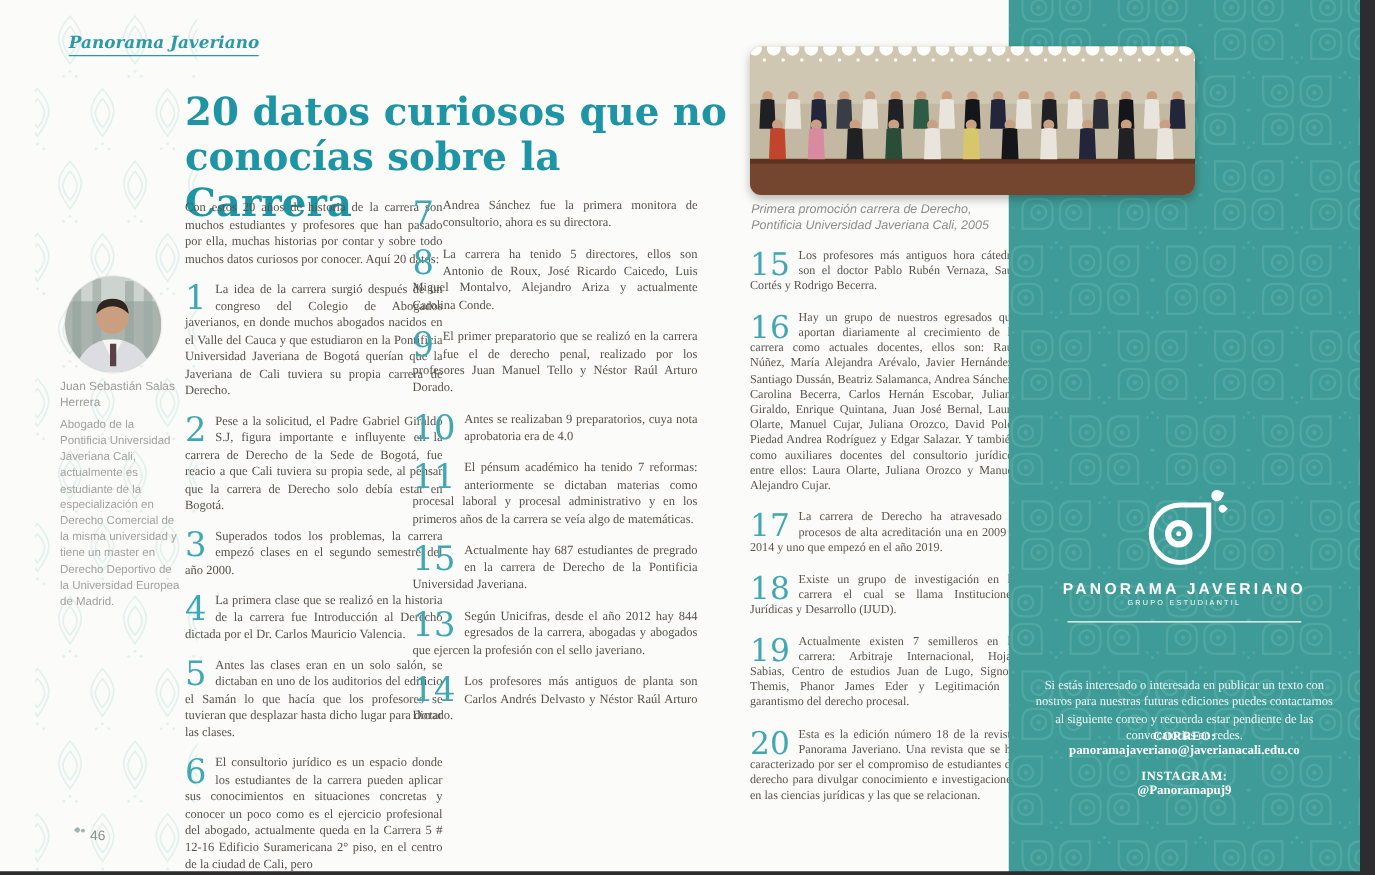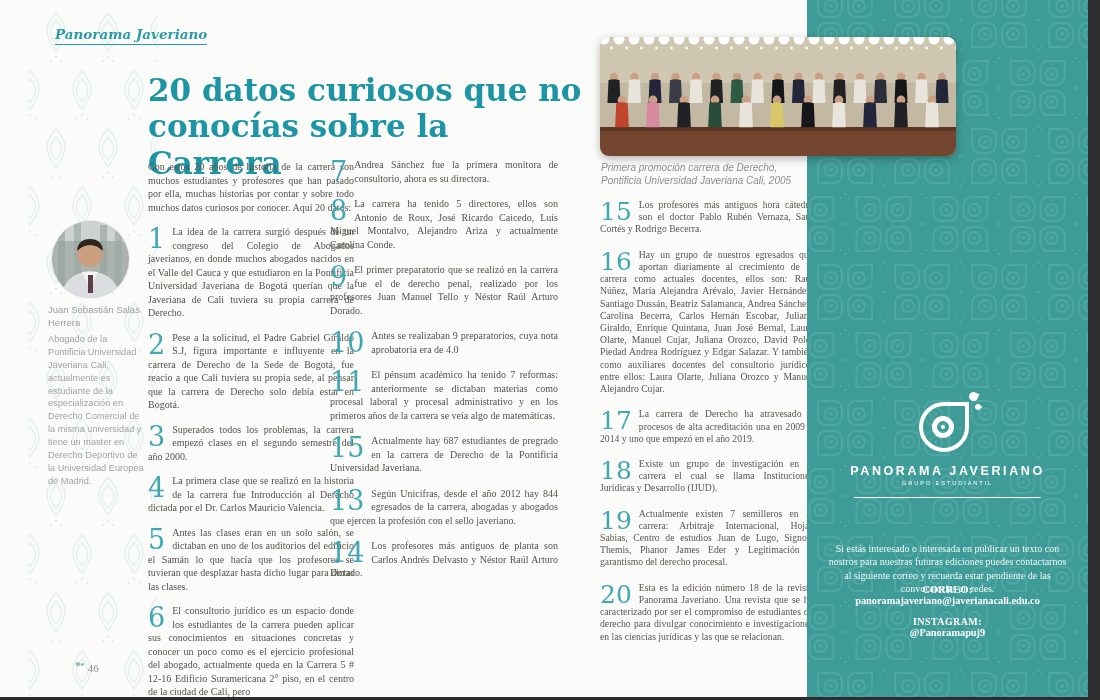--- a/index.html
+++ b/index.html
@@ -26,21 +26,21 @@
   .fact-num{float:left;font-family:"DejaVu Serif",serif;font-size:27px;line-height:23px;
       color:#41a8b3;margin:2px 7px 0 0;}
   .col-3 .fact-num{font-size:25px;line-height:22px;}
   
   .author-photo{position:absolute;left:52px;top:221px;width:77px;height:77px;border-radius:50%;
       overflow:hidden;box-shadow:0 0 0 1px rgba(0,0,0,.05);}
   .author-name{position:absolute;left:48px;top:304px;width:104px;
       font-family:"Liberation Sans",sans-serif;font-size:9.5px;line-height:1.32;color:#9c9c9c;}
   .author-bio{position:absolute;left:48px;top:333px;width:96px;
       font-family:"Liberation Sans",sans-serif;font-size:9.2px;line-height:1.4;color:#a2a2a2;}
-  .page-num{position:absolute;left:76px;top:662px;font-family:Liberation Serif, serif;
+  .page-num{position:absolute;left:60px;top:662px;font-family:Liberation Sans, sans-serif;
       font-size:11px;color:#8a8a8a;}
   .drop{display:inline-block;width:4px;height:4px;background:#9fb4b2;
       border-radius:0 50% 50% 50%;transform:rotate(-45deg);margin:0 1px 6px 0;}
   .drop.small{width:3px;height:3px;}
   
   .teal-panel{position:absolute;left:807px;top:0;width:281px;height:700px;background:#3f9b97;
       overflow:hidden;}
   .teal-pattern{position:absolute;left:0;top:0;}
   .logo{position:absolute;left:108px;top:390px;width:66px;height:66px;}
   .logo-leaf{position:absolute;left:4px;top:12px;width:42px;height:42px;

